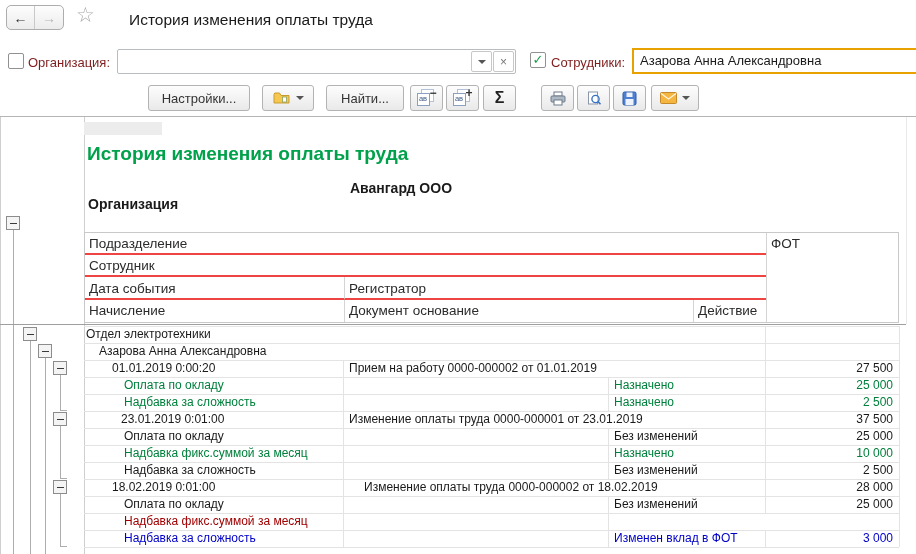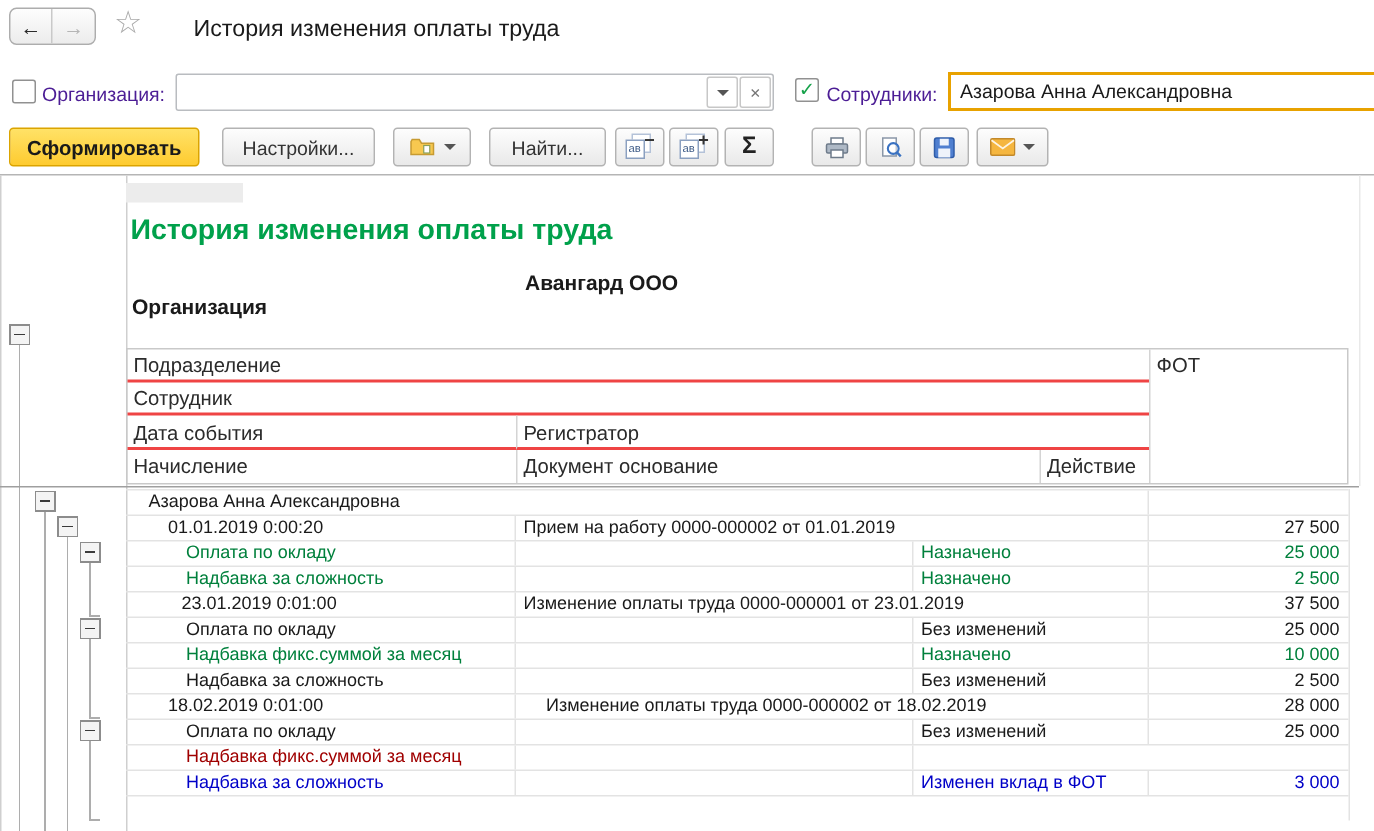--- a/index.html
+++ b/index.html
@@ -11,21 +11,21 @@
   .navpair{left:6px;top:5px;display:flex;border:1px solid #adadad;border-radius:5px;overflow:hidden;background:linear-gradient(#fdfdfd,#ececec);}
   .navbtn{width:28px;height:23px;border:none;background:transparent;font-size:14px;line-height:22px;text-align:center;padding:0;cursor:pointer;}
   .navbtn.back{color:#2b2b2b;font-weight:bold;border-right:1px solid #c9c9c9;}
   .navbtn.fwd{color:#b5b5b5;font-weight:bold;}
   .star{left:76px;top:3px;font-size:21px;color:#ababab;}
   .app-title{left:129px;top:11px;font-size:15.5px;color:#1a1a1a;}
 
   
   .checkbox{width:14px;height:14px;border:1px solid #919191;border-radius:2px;background:#fff;
             font-size:13px;line-height:13px;text-align:center;font-weight:bold;color:#16a24a;}
-  .flabel{font-size:13px;color:#4c1d95;}
+  .flabel{font-size:13px;color:#7f1d1d;}
   .combo{left:117px;top:49px;width:399px;height:25px;border:1px solid #b9bcc0;border-radius:2px;background:#fff;
          box-sizing:border-box;display:flex;align-items:center;}
   .combo-text{flex:1;font-size:13px;padding-left:6px;}
   .mini-btn{width:21px;height:21px;margin-right:1px;border:1px solid #c7c7c7;border-radius:2px;background:#fff;
             display:flex;align-items:center;justify-content:center;padding:0;cursor:pointer;color:#777;font-size:12px;line-height:12px;}
   .caret{width:0;height:0;border-left:4px solid transparent;border-right:4px solid transparent;border-top:4px solid #555;}
   .input-yellow{left:632px;top:48px;width:300px;height:26px;border:2px solid #e8a200;background:#fff;box-sizing:border-box;
                 font-size:13px;line-height:22px;padding-left:6px;white-space:nowrap;overflow:hidden;}
 
   
@@ -81,21 +81,20 @@
     <div class="combo-text"></div>
     <button class="mini-btn">
         <span class="caret"></span>
       </button>
     <button class="mini-btn">×</button>
   </div>
   <div class="abs checkbox" style="left:530px;top:52px;">✓</div>
   <div class="abs flabel" style="left:551px;top:55px;">Сотрудники:</div>
   <div class="abs input-yellow" style="border-color: rgb(232, 162, 0);">Азарова Анна Александровна</div>
 
-  <button class="tbtn primary" style="left:6px;width:127px;">Сформировать</button>
   <button class="tbtn" style="left:148px;width:102px;">Настройки...</button>
   <button class="tbtn" style="left:262px;width:52px;">
     <svg width="18" height="14" viewBox="0 0 18 14">
       <path d="M1 3.5 L1 12 L16 12 L16 4.5 L8 4.5 L6.5 2 L1.8 2 Z" fill="#f7c850" stroke="#c79b32" stroke-width="1"></path>
       <rect x="9.5" y="6" width="4" height="5" fill="#fff" stroke="#8aa05a" stroke-width="0.8"></rect>
     </svg>
     <span class="caret"></span>
   </button>
   <button class="tbtn" style="left:326px;width:78px;">Найти...</button>
   <button class="tbtn" style="left:410px;width:33px;">
@@ -197,20 +196,24 @@
     <div class="hcell" style="left:0;top:67px;width:259px;height:22px;line-height:22px;">Начисление</div>
     <div class="hcell hl" style="left:259px;top:67px;width:349px;height:22px;line-height:22px;">Документ основание</div>
     <div class="hcell hl" style="left:608px;top:67px;width:73px;height:22px;line-height:22px;">Действие</div>
     <div class="hcell hl" style="left:681px;top:0;width:134px;height:89px;line-height:22px;">ФОТ</div>
   </div>
 
   <div class="abs sep"></div>
 
   <div id="report-rows">
       <div class="trow" style="color: rgb(26, 26, 26);">
+        <div class="tcell" style="width: 681px; padding-left: 2px;">Отдел электротехники</div>
+        <div class="tcell bl num" style="width: 134px;"></div>
+      </div>
+      <div class="trow" style="color: rgb(26, 26, 26);">
         <div class="tcell" style="width: 681px; padding-left: 15px;">Азарова Анна Александровна</div>
         <div class="tcell bl num" style="width: 134px;"></div>
       </div>
       <div class="trow" style="color: rgb(26, 26, 26);">
         <div class="tcell" style="width: 259px; padding-left: 28px;">01.01.2019 0:00:20</div>
         <div class="tcell bl" style="width: 422px;">Прием на работу 0000-000002 от 01.01.2019</div>
         <div class="tcell bl num" style="width: 134px;">27 500</div>
       </div>
       <div class="trow" style="color: rgb(0, 128, 60);">
         <div class="tcell" style="width: 259px; padding-left: 40px;">Оплата по окладу</div>

